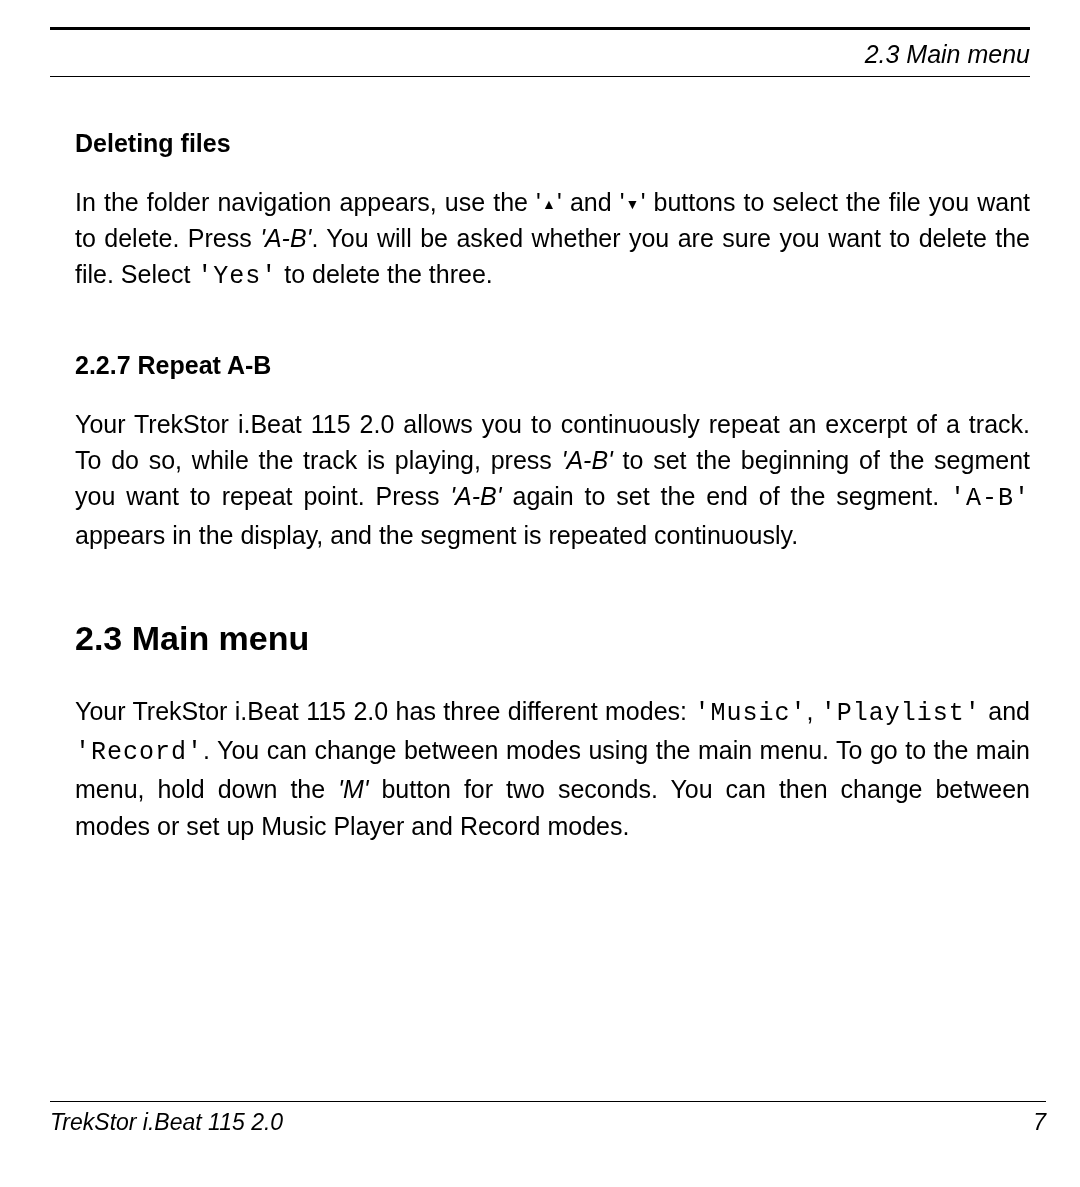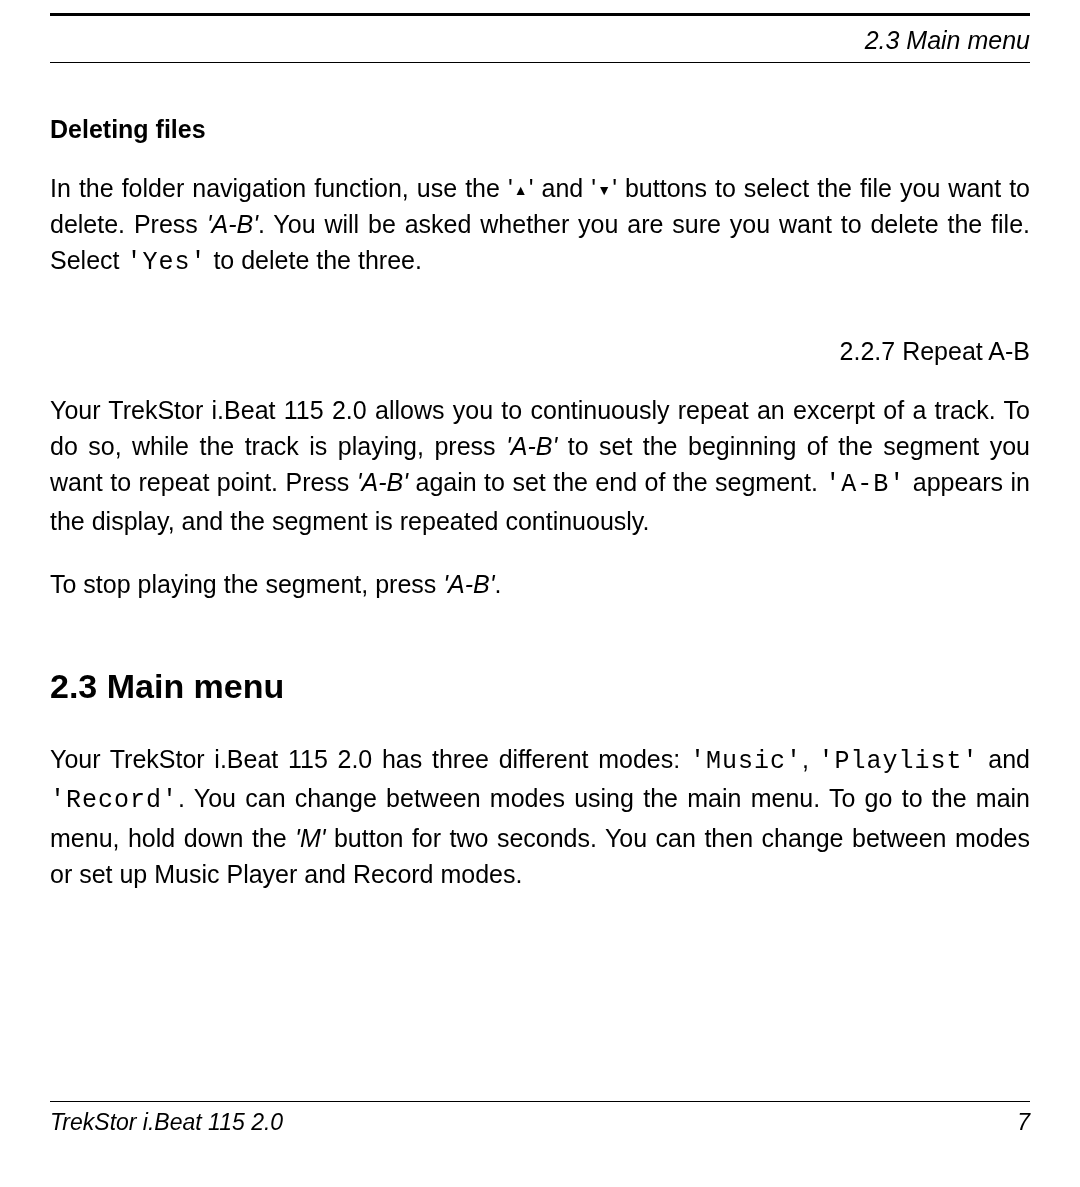--- a/index.html
+++ b/index.html
@@ -5,57 +5,57 @@
   html, body {
     margin: 0;
     padding: 0;
     background: #ffffff;
     color: #000000;
   }
   .page {
     box-sizing: border-box;
     width: 1080px;
     height: 1187px;
-    padding: 11px 50px 40px 50px;
+    padding: 25px 50px 40px 50px;
     position: relative;
     font-family: "Trebuchet MS", "Segoe UI", Verdana, sans-serif;
     font-size: 25px;
     line-height: 1.45;
   }
   .top-rule {
     border-top: 3px solid #000;
     height: 0;
     margin-top: 2px;
   }
   .header-line {
     display: flex;
     justify-content: flex-end;
     font-style: italic;
     font-size: 25px;
     padding: 6px 0 4px 0;
     border-bottom: 1px solid #000;
   }
   .body {
     margin-top: 48px;
+    margin-left: 25px;
   }
   .heading-bold {
     font-weight: bold;
     font-size: 25px;
     margin-bottom: 22px;
   }
   .para {
     text-align: justify;
     margin-bottom: 26px;
   }
   .subsec-number {
-    font-weight: normal;
+    font-weight: bold;
     font-size: 25px;
     margin-top: 52px;
     margin-bottom: 22px;
-    text-align: right;
   }
   .section-heading {
     font-weight: bold;
     font-size: 34px;
     margin-top: 60px;
     margin-bottom: 30px;
   }
   .ital {
     font-style: italic;
   }
@@ -64,21 +64,21 @@
     letter-spacing: 1px;
   }
   .sym {
     font-size: 14px;
     position: relative;
     top: -2px;
   }
   .footer {
     position: absolute;
     left: 50px;
-    right: 50px;
+    right: 34px;
     bottom: 48px;
   }
   .footer-rule {
     border-top: 1px solid #000;
     margin-bottom: 4px;
   }
   .footer-line {
     display: flex;
     justify-content: space-between;
     font-style: italic;
@@ -93,32 +93,29 @@
   <div class="top-rule"></div>
   <div class="header-line">
     <span>2.3 Main menu</span>
   </div>
 
   <div class="body">
 
     <div class="heading-bold">Deleting files</div>
 
     <div class="para">
-      <span>In the folder navigation function, use the '</span><span class="sym">▲</span><span>' and '</span><span class="sym">▼</span><span>' buttons to select the file you want to delete. Press </span><span class="ital">'A-B'</span><span>. You will be asked whether you are sure you want to delete the file. Select </span><span class="tt">'Yes'</span><span> to delete the three.</span>
+      <span>In the folder navigation appears, use the '</span><span class="sym">▲</span><span>' and '</span><span class="sym">▼</span><span>' buttons to select the file you want to delete. Press </span><span class="ital">'A-B'</span><span>. You will be asked whether you are sure you want to delete the file. Select </span><span class="tt">'Yes'</span><span> to delete the three.</span>
     </div>
 
     <div class="subsec-number">2.2.7  Repeat A-B</div>
 
     <div class="para">
       <span>Your TrekStor i.Beat 115 2.0 allows you to continuously repeat an excerpt of a track. To do so, while the track is playing, press </span><span class="ital">'A-B'</span><span> to set the beginning of the segment you want to repeat point. Press </span><span class="ital">'A-B'</span><span> again to set the end of the segment.  </span><span class="tt">'A-B'</span><span> appears in the display, and the segment is repeated continuously.</span>
     </div>
 
-    <div class="para">
-      <span>To stop playing the segment, press </span><span class="ital">'A-B'</span><span>.</span>
-    </div>
 
     <div class="section-heading">2.3  Main menu</div>
 
     <div class="para">
       <span>Your TrekStor i.Beat 115 2.0 has three different modes: </span><span class="tt">'Music'</span><span>, </span><span class="tt">'Play­list'</span><span> and </span><span class="tt">'Record'</span><span>. You can change between modes using the main menu.  To go to the main menu, hold down the </span><span class="ital">'M'</span><span> button for two seconds. You can then change between modes or set up Music Player and Record modes.</span>
     </div>
 
   </div>
 
   <div class="footer">

